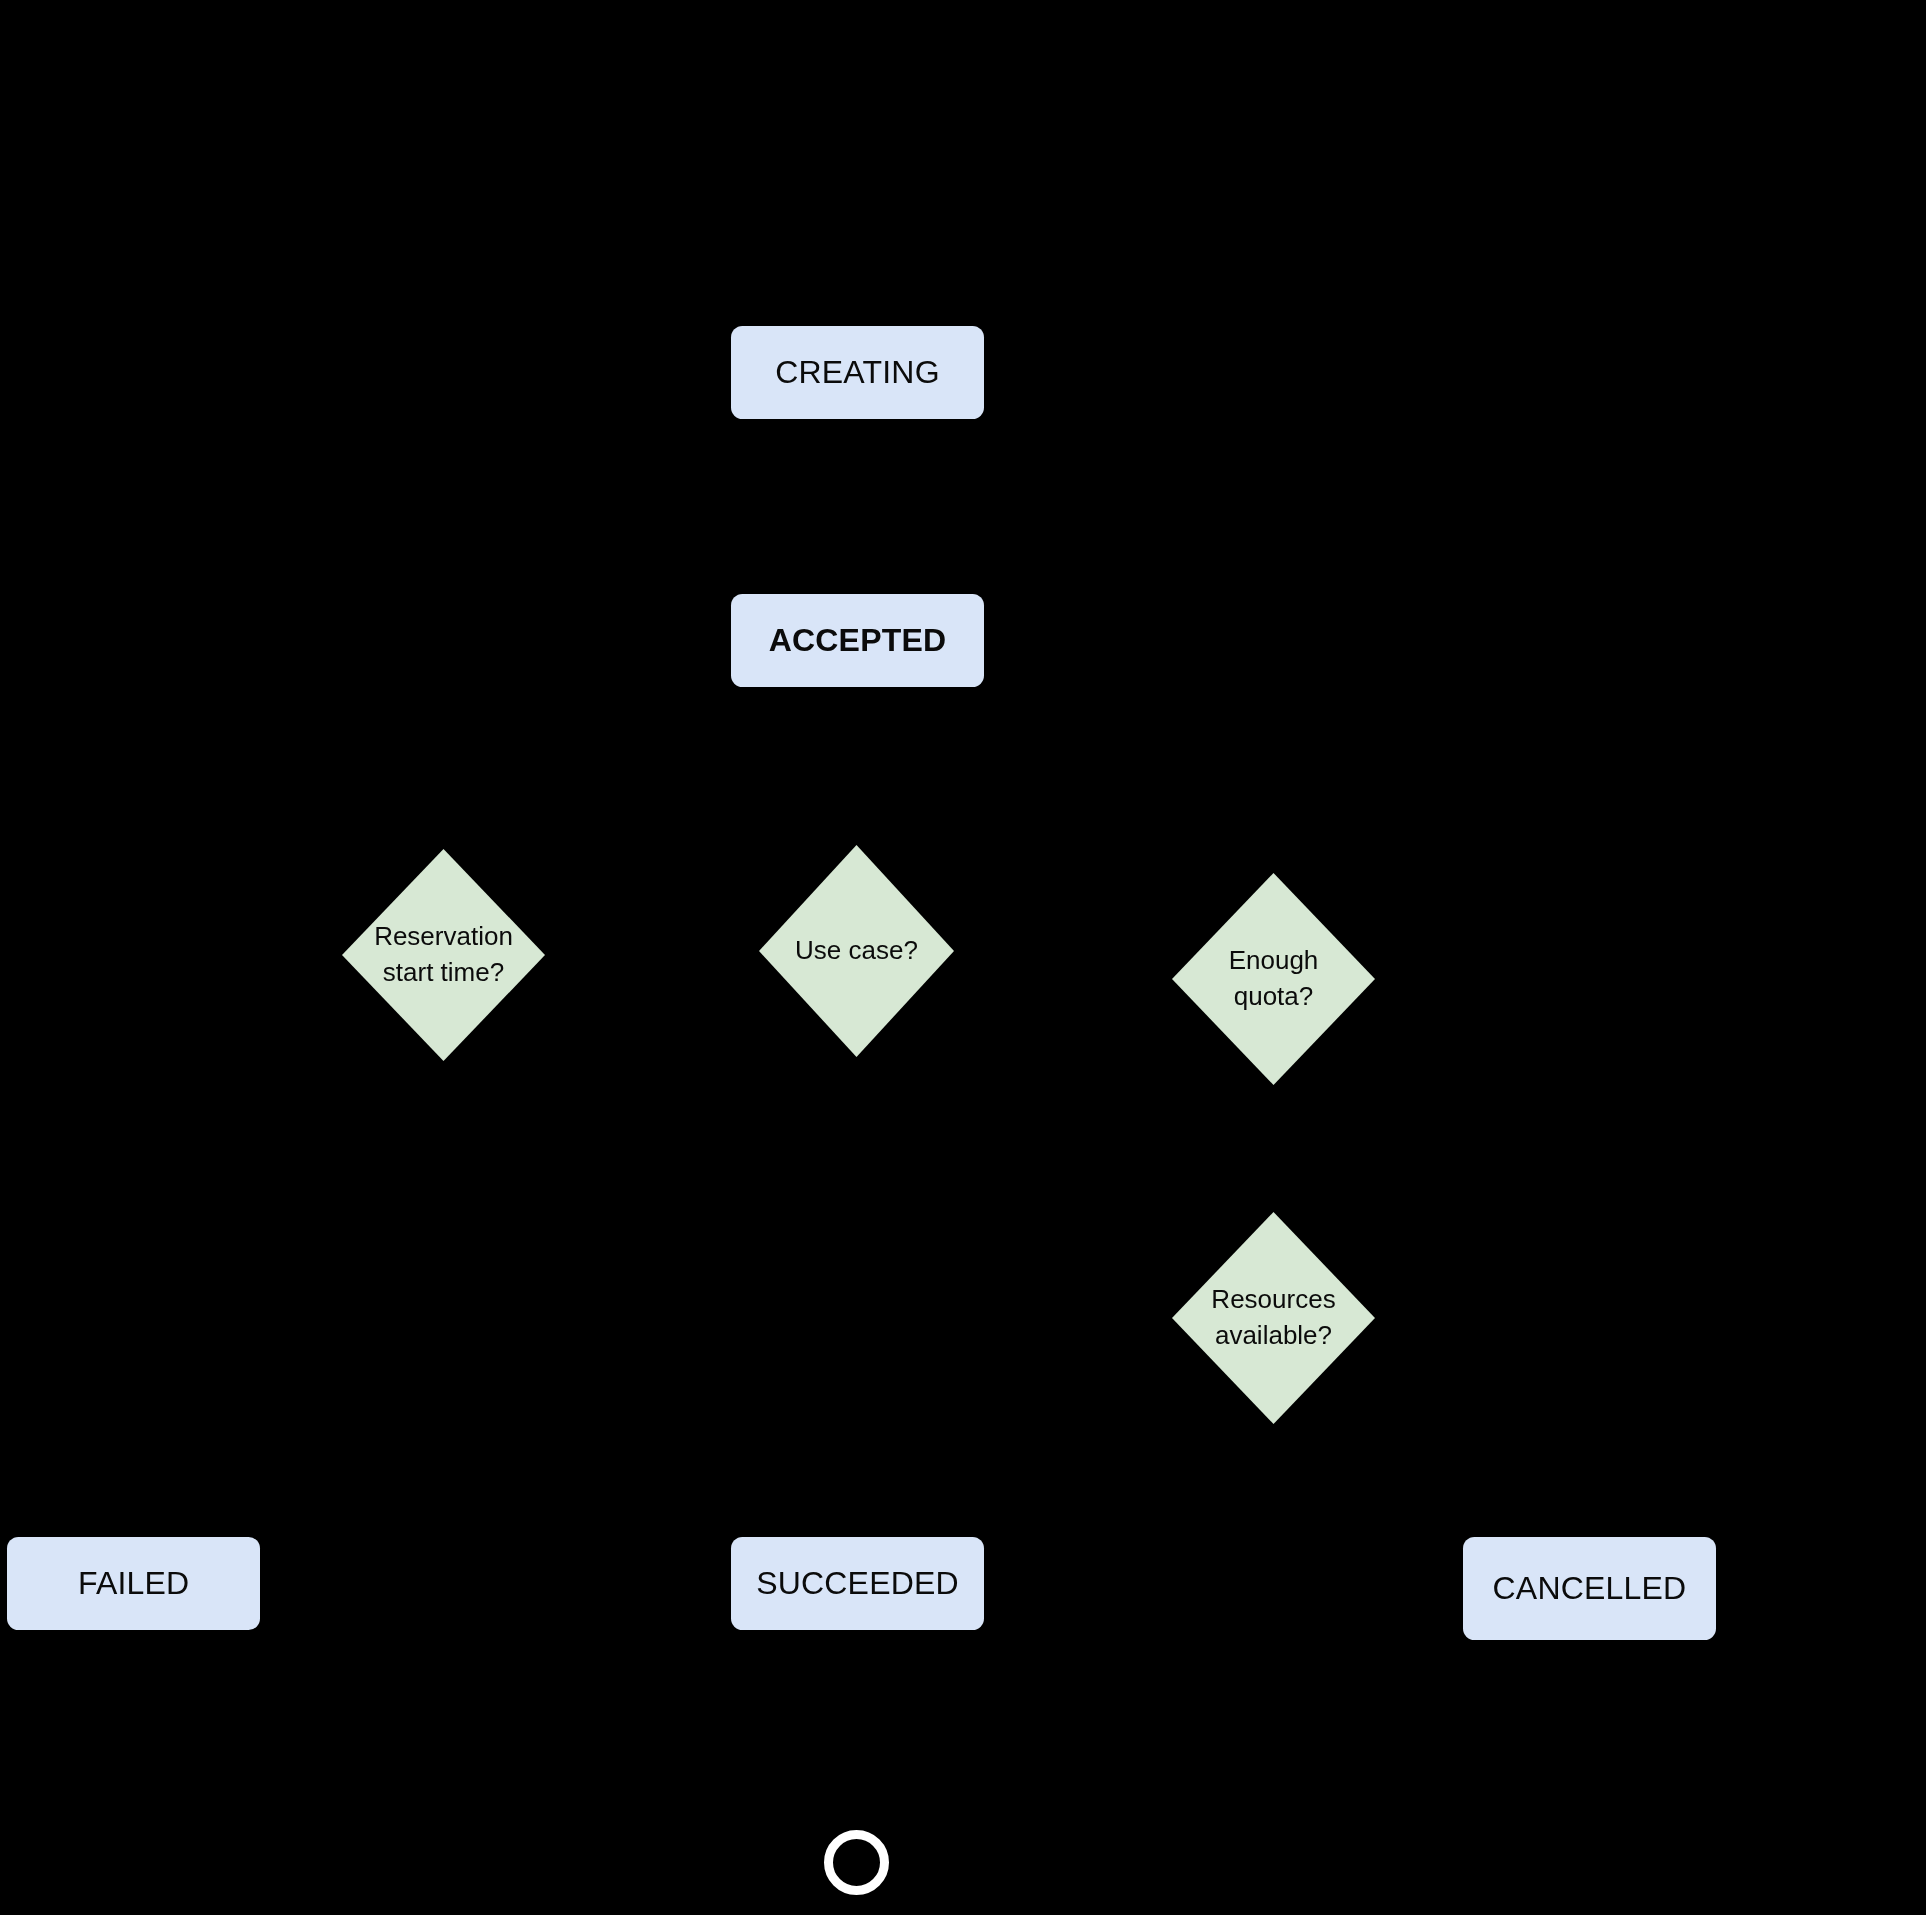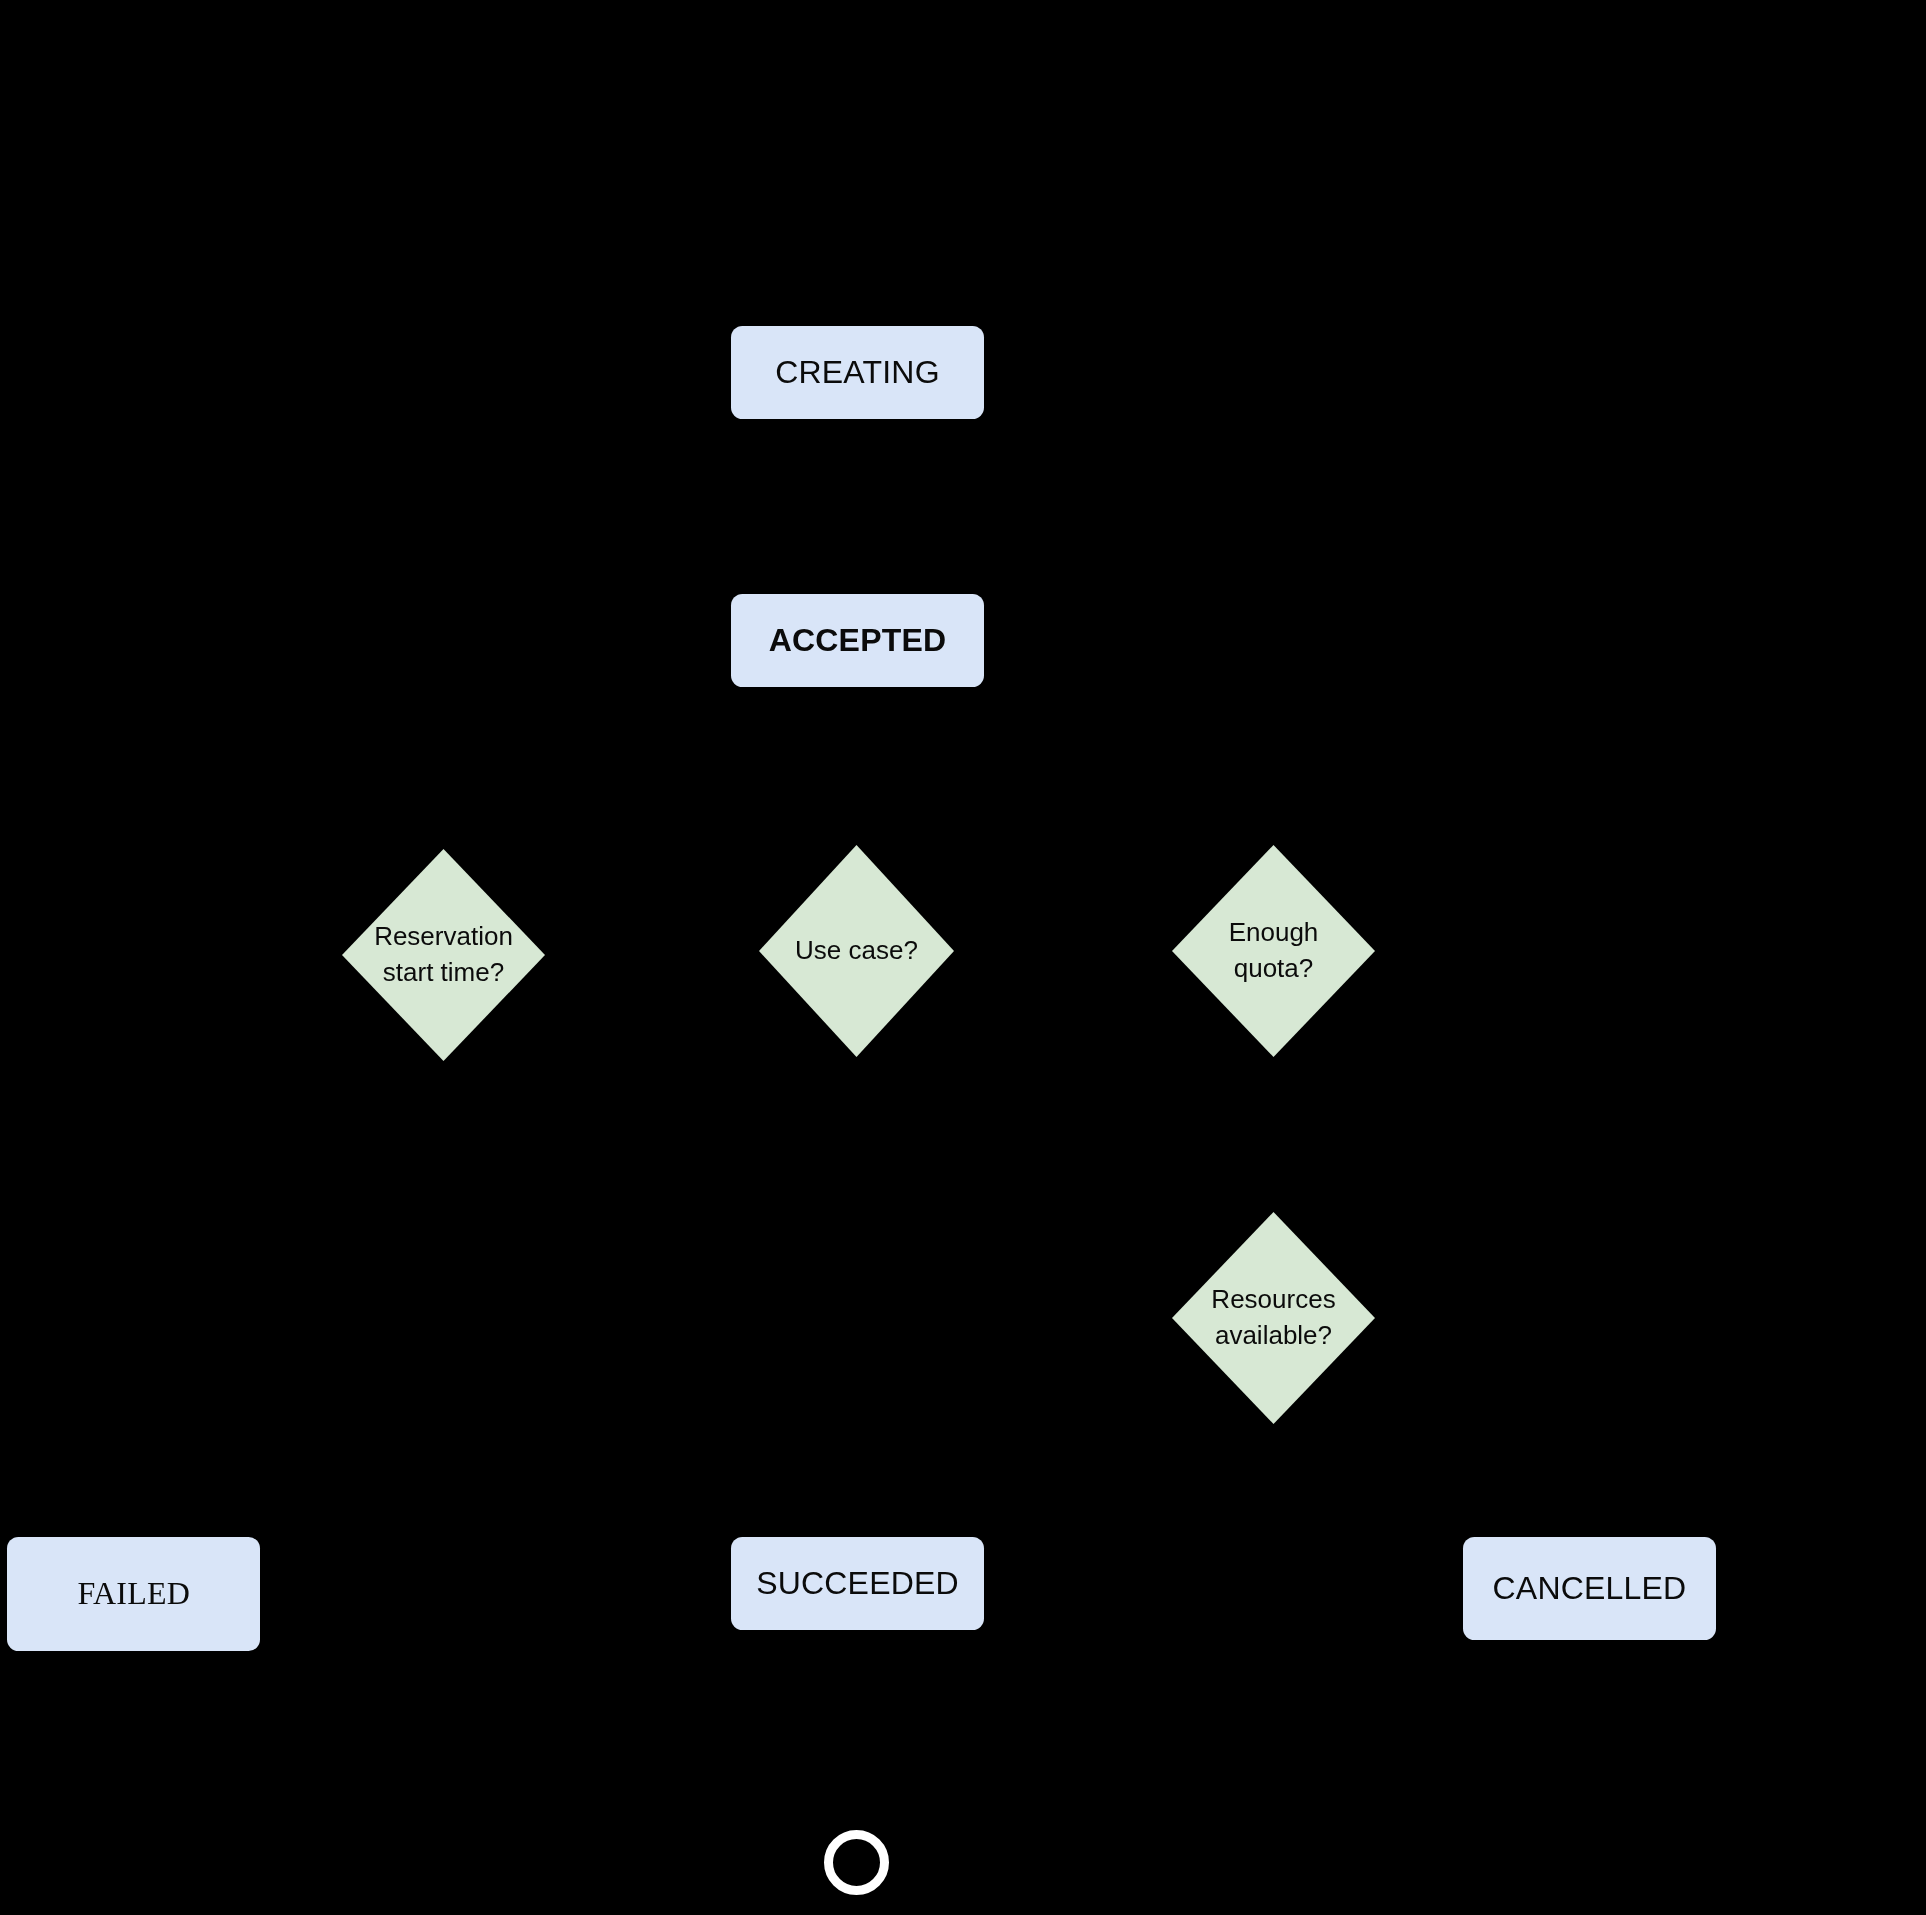--- a/index.html
+++ b/index.html
@@ -141,37 +141,37 @@
     </div>
   </div>
 
   <div class="decision" style="left:759px; top:845px; width:195px; height:212px;">
     <div class="diamond-shape"></div>
     <div class="diamond-label">
       <div>Use case?</div>
     </div>
   </div>
 
-  <div class="decision" style="left:1172px; top:845px; width:203px; height:212px;">
+  <div class="decision" style="left:1172px; top:873px; width:203px; height:212px;">
     <div class="diamond-shape"></div>
     <div class="diamond-label">
       <div>Enough</div>
       <div>quota?</div>
     </div>
   </div>
 
   <div class="decision" style="left:1172px; top:1212px; width:203px; height:212px;">
     <div class="diamond-shape"></div>
     <div class="diamond-label">
       <div>Resources</div>
       <div>available?</div>
     </div>
   </div>
 
-  <div class="state-box" style="left:7.2px; top:1537px; width:253px; height:114px;font-family:Liberation Serif, serif;">
+  <div class="state-box" style="left:7.2px; top:1537px; width:253px; height:93px;">
     <span>FAILED</span>
   </div>
 
   <div class="state-box" style="left:731px; top:1537px; width:253px; height:93px;">
     <span>SUCCEEDED</span>
   </div>
 
   <div class="state-box" style="left:1463px; top:1537px; width:253px; height:103px;">
     <span>CANCELLED</span>
   </div>

